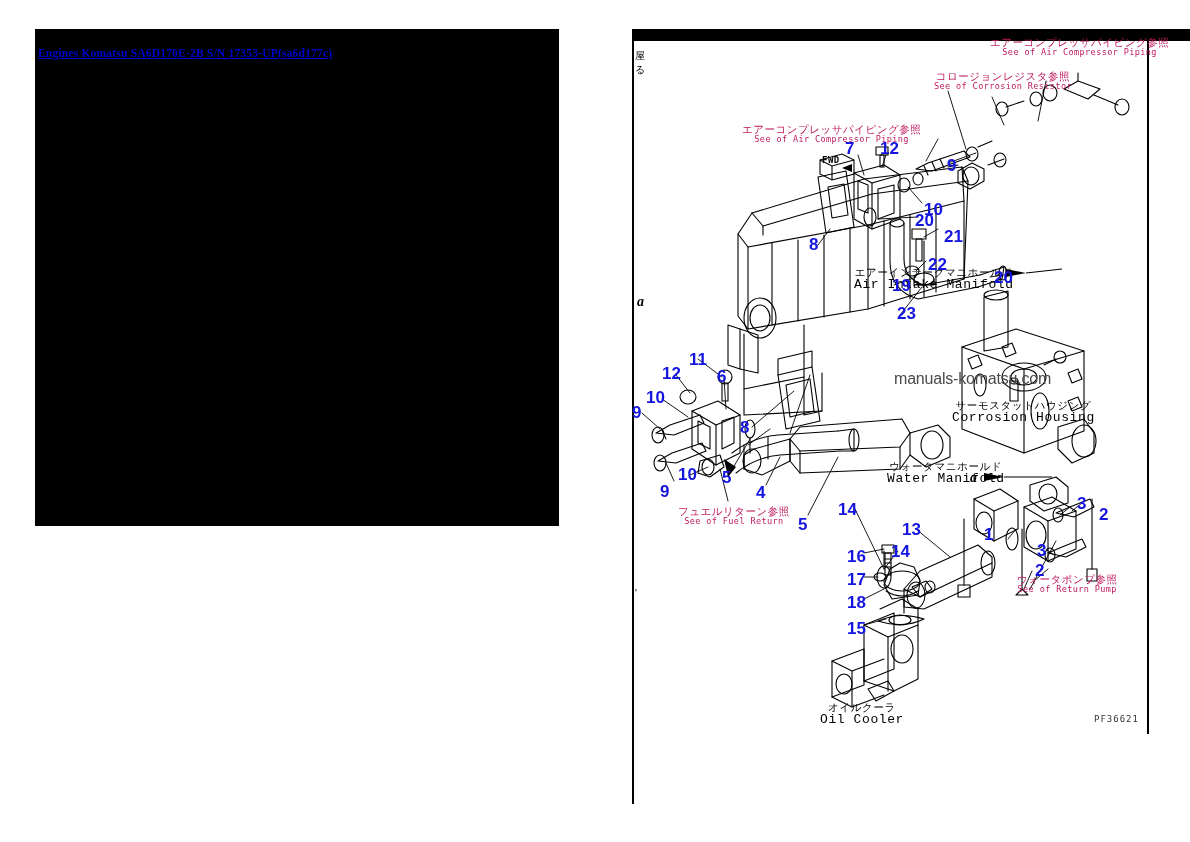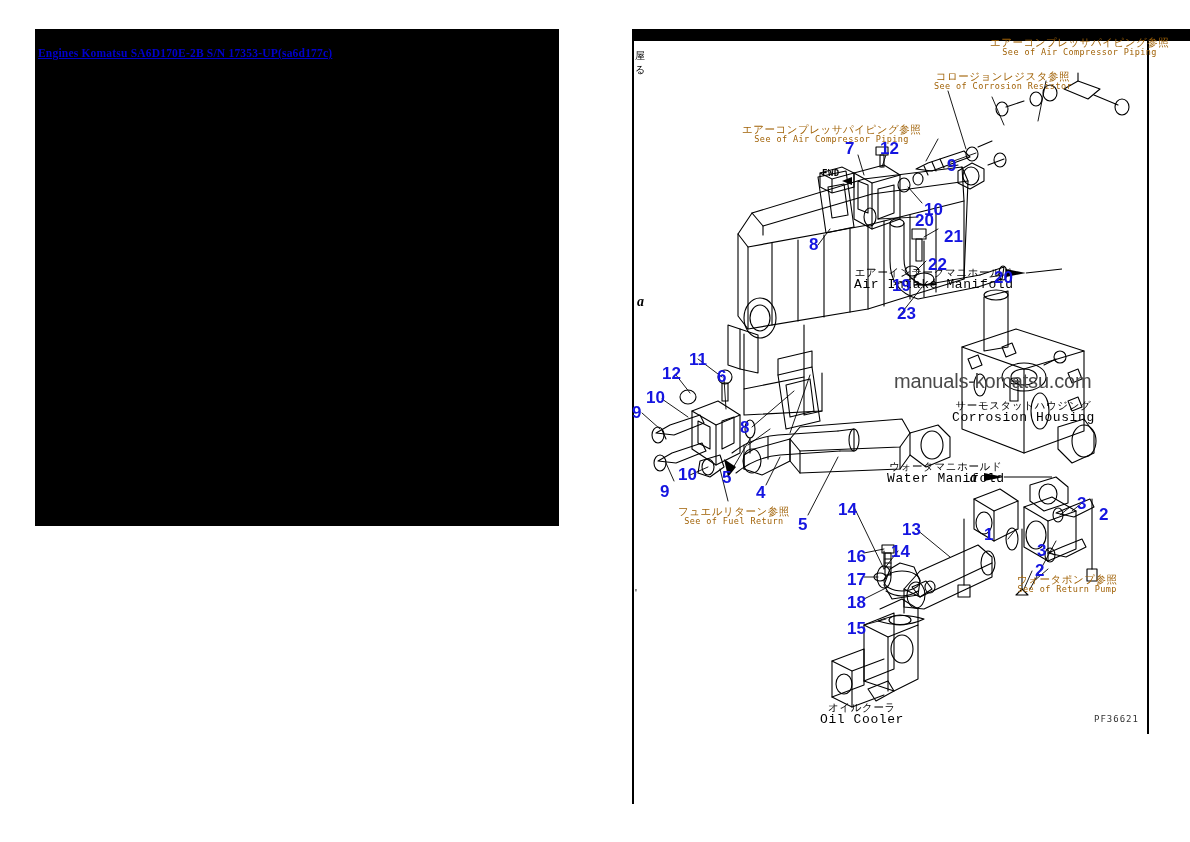--- a/index.html
+++ b/index.html
@@ -117,21 +117,21 @@
     font-family: "Liberation Serif", serif;
     font-weight: bold;
     font-style: italic;
     font-size: 14px;
     line-height: 1;
   }
 
   
   .ref-label {
     position: absolute;
-    color: #a16207;
+    color: #be185d;
     line-height: 1.05;
     white-space: nowrap;
   }
   .ref-label .jp {
     display: block;
     font-family: "DejaVu Sans", sans-serif;
     font-size: 10.5px;
     letter-spacing: 0.5px;
   }
   .ref-label .en {
@@ -162,40 +162,40 @@
     font-size: 13px;
     letter-spacing: 0.6px;
   }
 
   #watermark {
     position: absolute;
     left: 262px;
     top: 341px;
     color: #4a4a4a;
     font-family: "Liberation Sans", sans-serif;
-    font-size: 20px;
+    font-size: 16px;
     letter-spacing: -0.2px;
     white-space: nowrap;
     z-index: 4;
   }
 
   #drawing-code {
     position: absolute;
     left: 462px;
     top: 685px;
     color: #333;
     font-family: "DejaVu Sans Mono", monospace;
     font-size: 9px;
     letter-spacing: 1px;
   }
 
   #fwd-badge {
     position: absolute;
     left: 186px;
-    top: 136px;
+    top: 123px;
     width: 40px;
     height: 30px;
   }
   #fwd-badge .fwd-text {
     position: absolute;
     left: 4px;
     top: 3px;
     font-family: "DejaVu Sans Mono", monospace;
     font-size: 9px;
     font-weight: bold;

